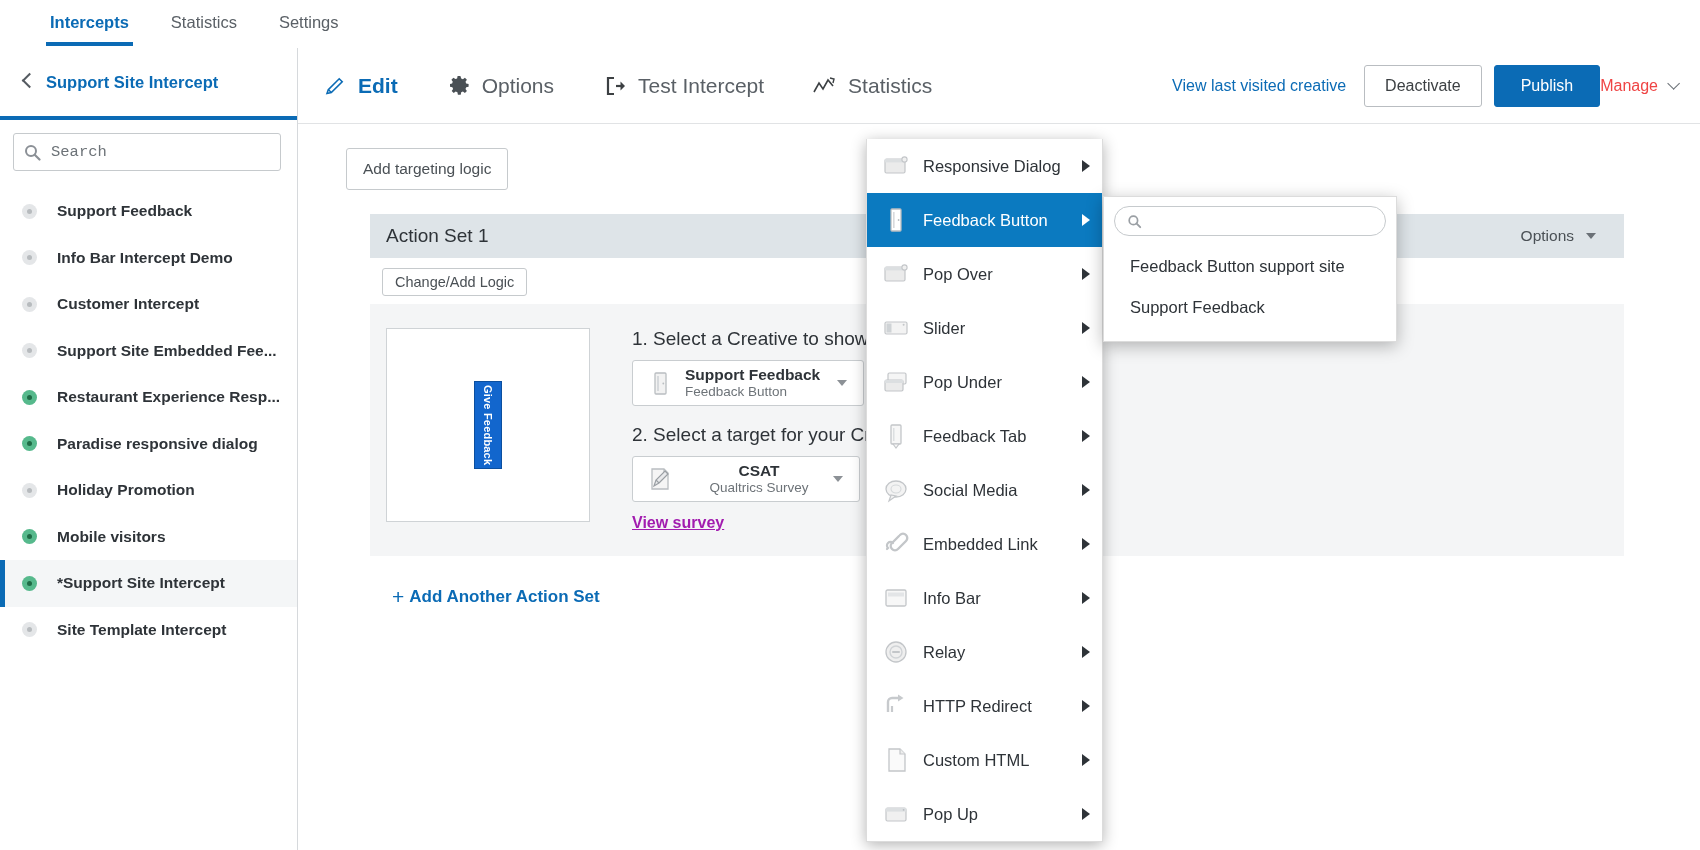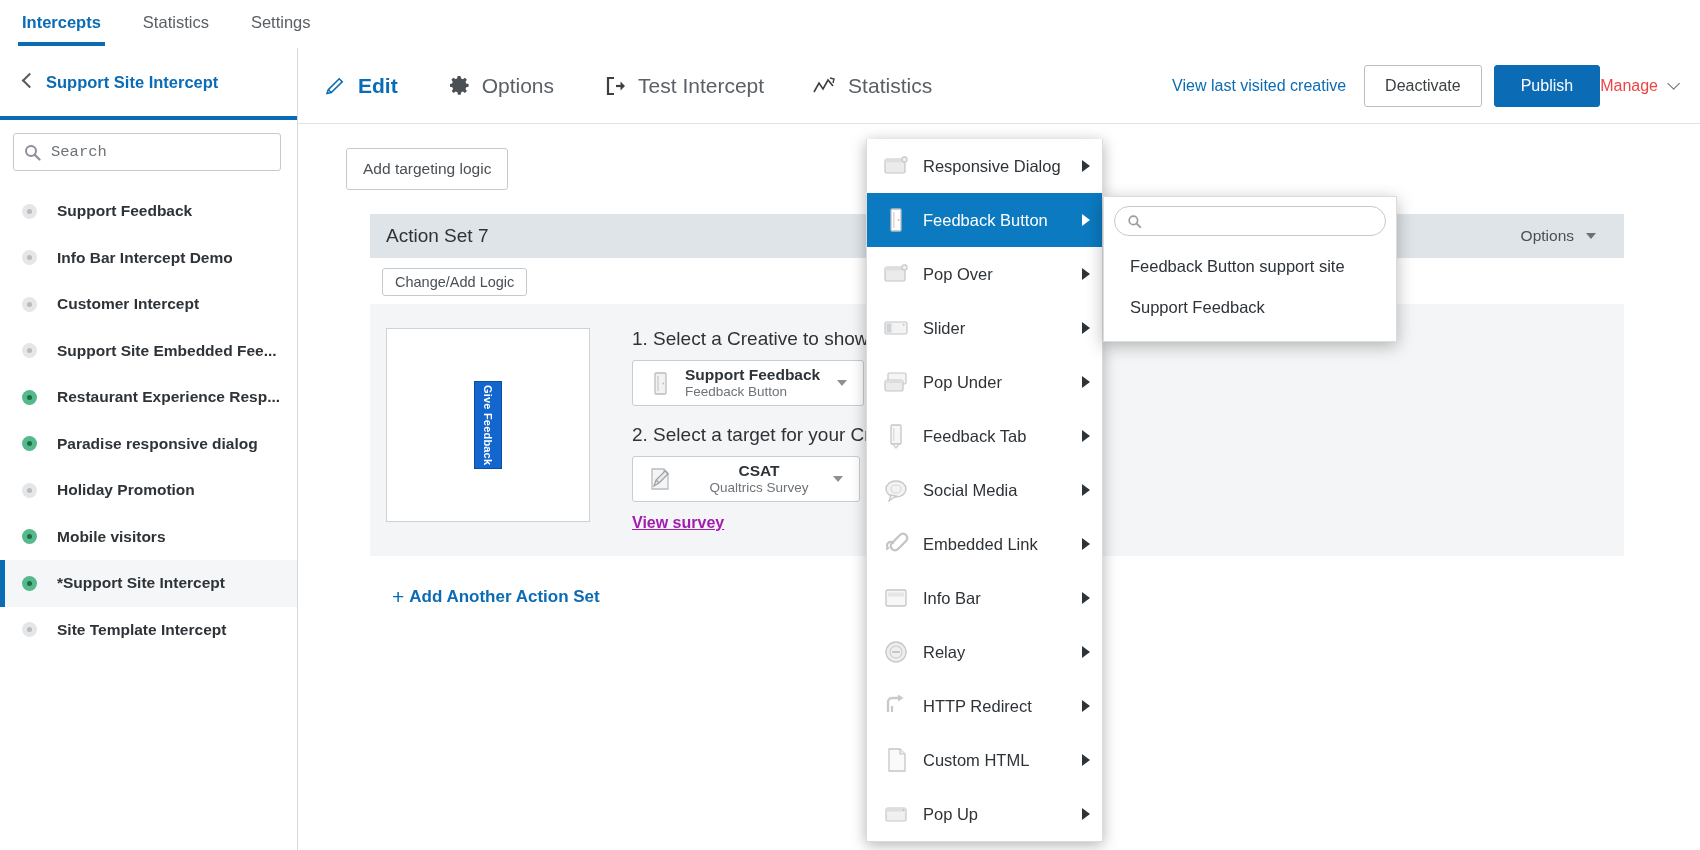--- a/index.html
+++ b/index.html
@@ -11,21 +11,21 @@
     color:#2b2b2b;
     overflow:hidden;
     position:relative;
     -webkit-font-smoothing:antialiased;
   }
 
   
   #topbar {
     position:absolute; left:0; top:0; width:1700px; height:48px;
     background:#fff;
-    display:flex; align-items:flex-start;
+    display:flex; align-items:flex-start;padding-left:28px;
   }
   .toptab {
     font-size:16.5px; color:#5a6066; padding:13px 0 0 0; margin-right:42px;
     position:relative; cursor:pointer; font-weight:400;
   }
   .toptab:first-child { margin-left:22px; }
   .toptab.active { color:#0b6bb5; font-weight:700; }
   .toptab.active:after {
     content:""; position:absolute; left:-4px; right:-4px; bottom:-14px; height:4px;
     background:#0b6bb5;
@@ -387,21 +387,21 @@
     </div>
   </div>
 
   <div id="canvas">
 
     <div id="add-targeting">Add targeting logic</div>
 
     <div id="actionset">
 
       <div id="as-head">
-        <span>Action Set 7</span>
+        <span>Action Set 1</span>
         <span id="as-options">
           <span>Options</span>
           <span class="caret"></span>
         </span>
       </div>
 
       <div id="change-logic">Change/Add Logic</div>
 
       <div id="as-body">
 

